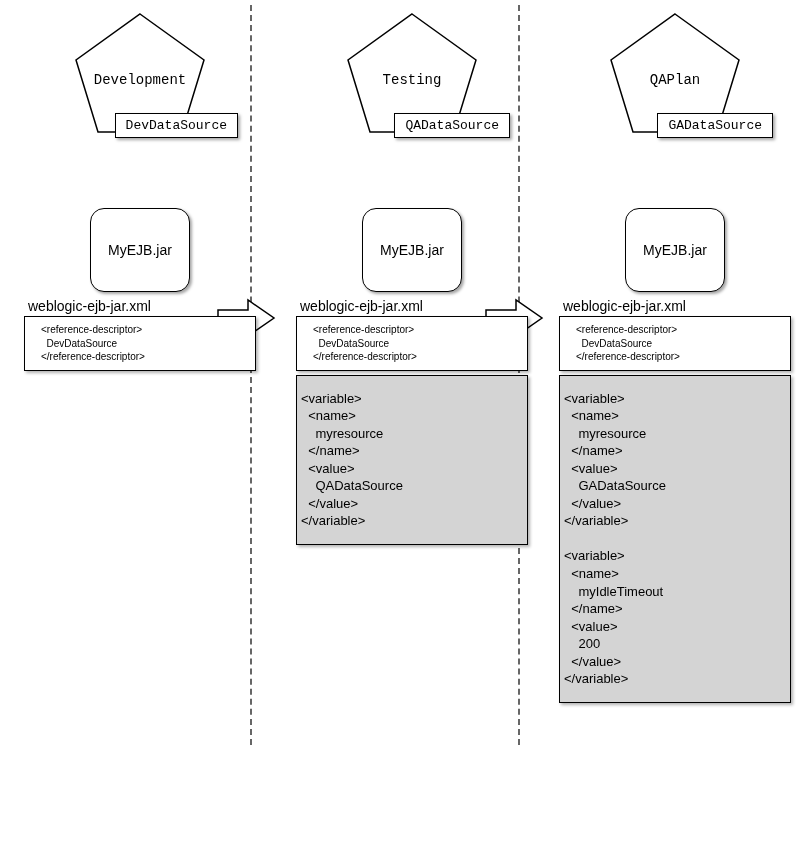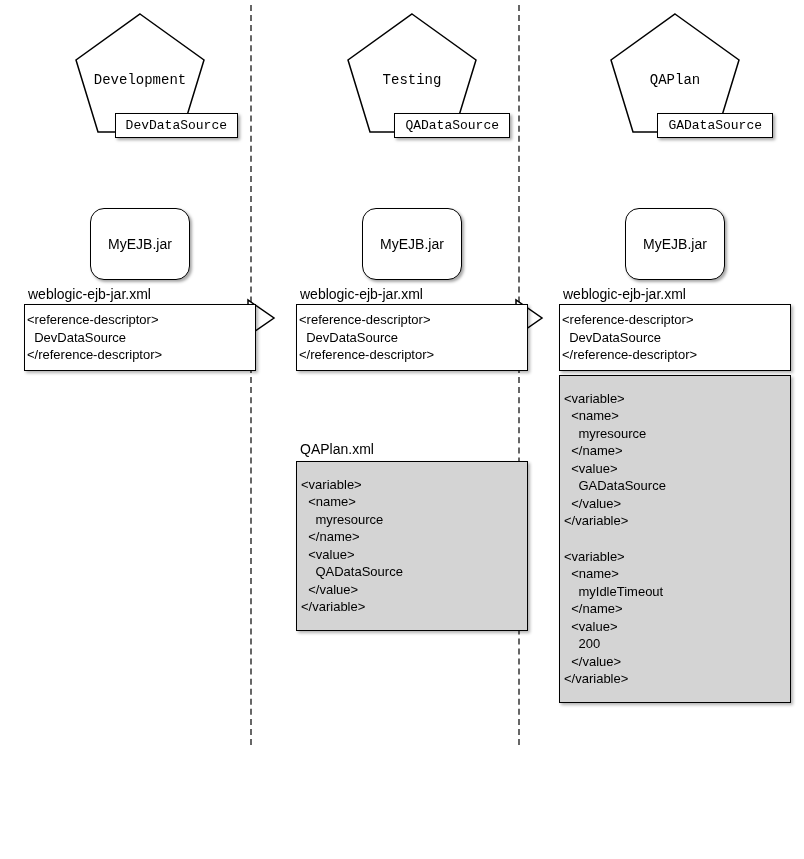--- a/index.html
+++ b/index.html
@@ -56,42 +56,42 @@
     border: 1px solid #000;
     padding: 4px 10px;
     font-size: 13px;
     box-shadow: 2px 2px 3px rgba(0,0,0,0.35);
   }
 
   
   .jar {
     margin: 68px auto 6px auto;
     width: 100px;
-    height: 72px;
+    height: 84px;
     border: 1px solid #000;
     border-radius: 14px;
     background: #fff;
     display: flex;
     align-items: center;
     justify-content: center;
     font-size: 14px;
     box-shadow: 2px 2px 3px rgba(0,0,0,0.35);
   }
 
   .xml-title {
     margin: 6px 0 2px 18px;
     font-size: 14px;
   }
   .ref-box {
     margin: 0 14px;
     border: 1px solid #000;
     background: #fff;
-    padding: 6px 2px;
+    padding: 6px 16px;
     box-shadow: 2px 2px 3px rgba(0,0,0,0.3);
-    font-size: 13px;
+    font-size: 10px;
     line-height: 1.35;
     white-space: pre;
   }
 
   .plan-title {
     margin: 70px 0 0 18px;
     font-size: 14px;
   }
   .plan-box {
     margin: 4px 14px 0 14px;
@@ -151,21 +151,20 @@
       <polygon points="70,4 134,50 112,122 28,122 6,50" fill="#fff" stroke="#000" stroke-width="1.5"></polygon>
     </svg>
     <div class="env-label">Testing</div>
     <div class="ds-box">QADataSource</div>
   </div>
   <div class="jar">MyEJB.jar</div>
   <div class="xml-title">weblogic-ejb-jar.xml</div>
   <div class="ref-box">&lt;reference-descriptor&gt;
   DevDataSource
 &lt;/reference-descriptor&gt;</div>
-  <div class="plan-title">QAPlan.xml</div>
   <div class="plan-box">&lt;variable&gt;
   &lt;name&gt;
     myresource
   &lt;/name&gt;
   &lt;value&gt;
     QADataSource
   &lt;/value&gt;
 &lt;/variable&gt;</div>
 </div>
 

